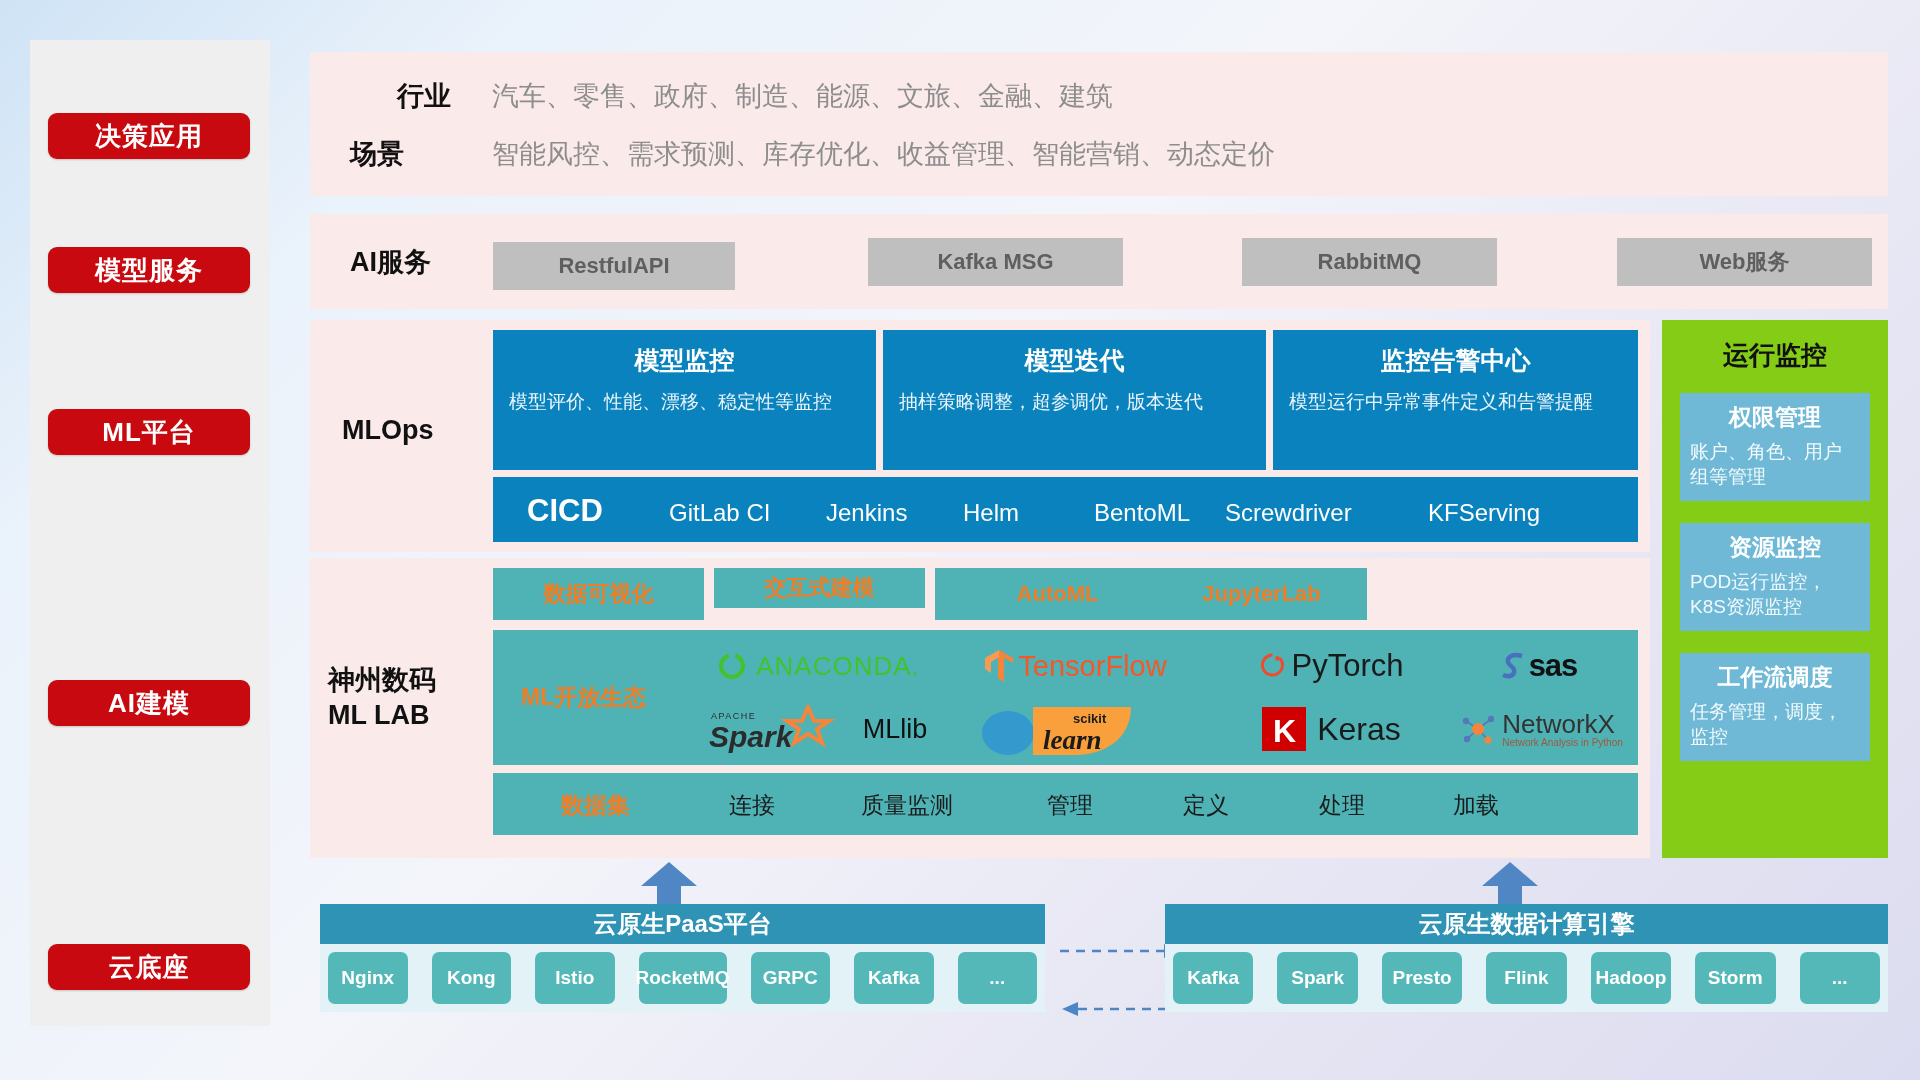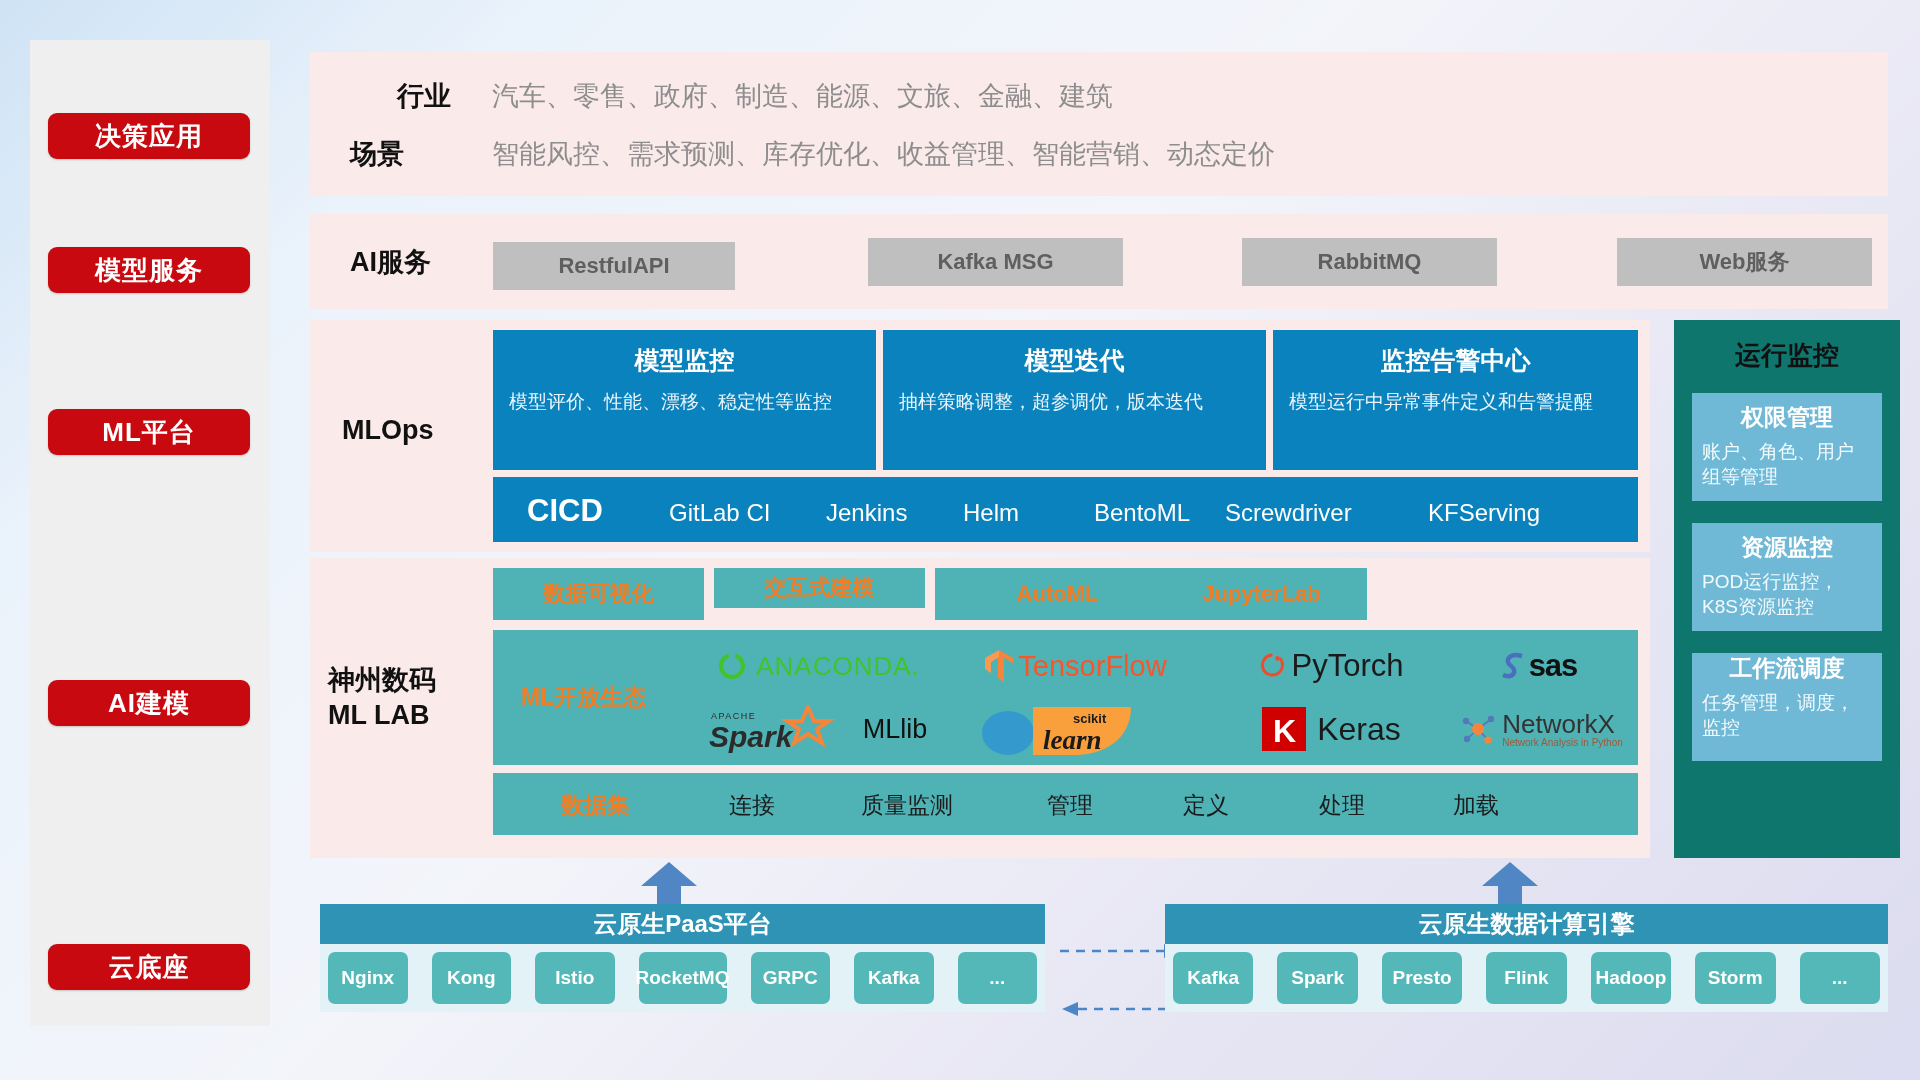--- a/index.html
+++ b/index.html
@@ -47,21 +47,21 @@
 
   .teal-chip {
     background:#4fb3b6; color:#ef7e26; font-weight:bold; font-size:22px;
     display:flex; align-items:center; justify-content:center;
   }
   .teal-band { background:#4fb3b6; }
   .teal-label { color:#ef7e26; font-weight:bold; font-size:23px; }
   .ds-item { color:#1b1b1b; font-size:23px; }
 
   
-  .mon-panel { position:absolute; background:#0f766e;margin-left:12px; }
+  .mon-panel { position:absolute; background:#84cc16; }
   .mon-title { font-weight:bold; font-size:26px; color:#111; text-align:center; }
   .mon-card { background:#6fb9d6; color:#fff; }
   .mon-card .mt { font-weight:bold; font-size:23px; text-align:center; }
   .mon-card .md { font-size:19px; line-height:1.32; color:#f2fafd; }
 
   
   .plat-wrap { position:absolute; }
   .plat-header {
     background:#2e93b5; color:#fff; font-weight:bold; font-size:24px;
     display:flex; align-items:center; justify-content:center; height:40px;
@@ -263,21 +263,21 @@
 
     <div class="mon-card" style="position:absolute; left:18px; top:73px; width:190px; height:108px;">
       <div class="mt" style="padding-top:9px;">权限管理</div>
       <div class="md" style="padding:6px 10px 0 10px;">账户、角色、用户组等管理</div>
     </div>
     <div class="mon-card" style="position:absolute; left:18px; top:203px; width:190px; height:108px;">
       <div class="mt" style="padding-top:9px;">资源监控</div>
       <div class="md" style="padding:6px 10px 0 10px;">POD运行监控，K8S资源监控</div>
     </div>
     <div class="mon-card" style="position:absolute; left:18px; top:333px; width:190px; height:108px;">
-      <div class="mt" style="padding-top:0;">工作流调度</div>
+      <div class="mt" style="padding-top:9px;">工作流调度</div>
       <div class="md" style="padding:6px 10px 0 10px;">任务管理，调度，监控</div>
     </div>
   </div>
 
   <div class="up-arrow" style="left:640px; top:862px;">
     <svg width="58" height="42" viewBox="0 0 58 42">
       <polygon points="29,0 57,24 41,24 41,42 17,42 17,24 1,24" fill="#5186c5"></polygon>
     </svg>
   </div>
   <div class="up-arrow" style="left:1481px; top:862px;">

